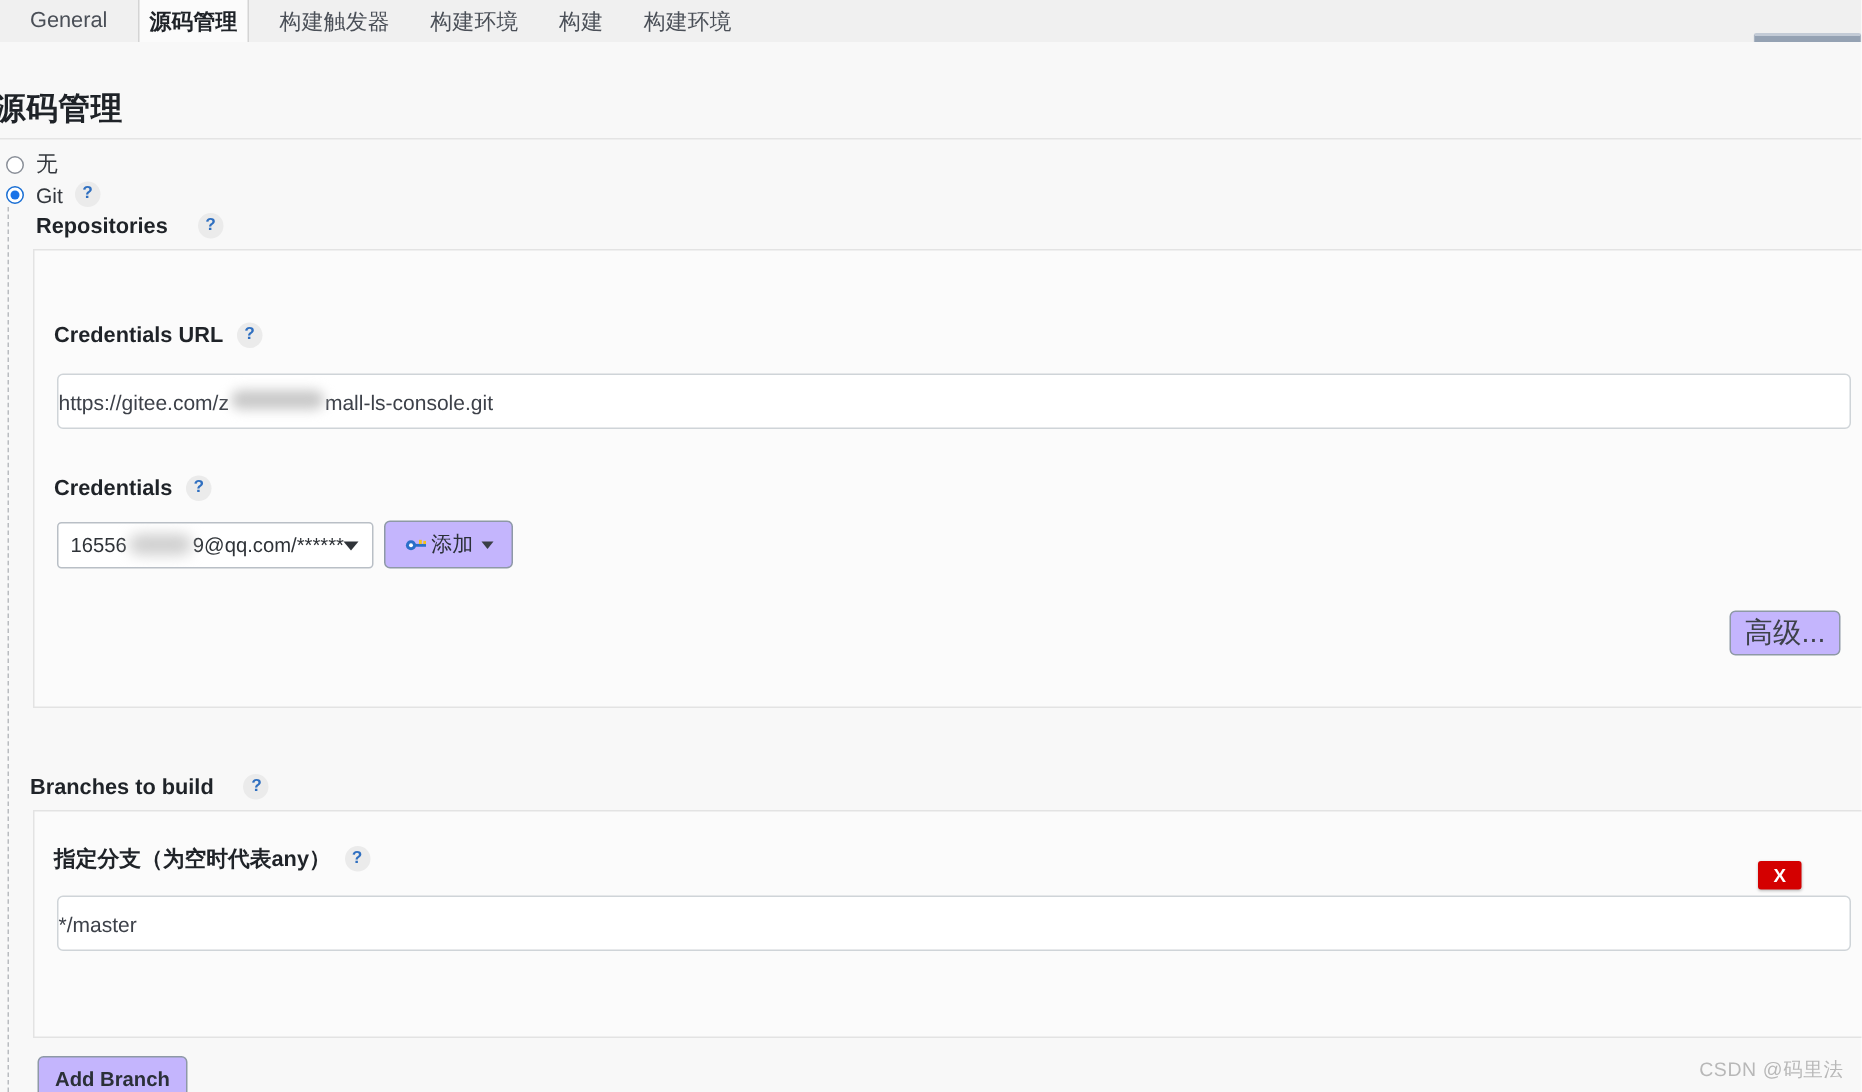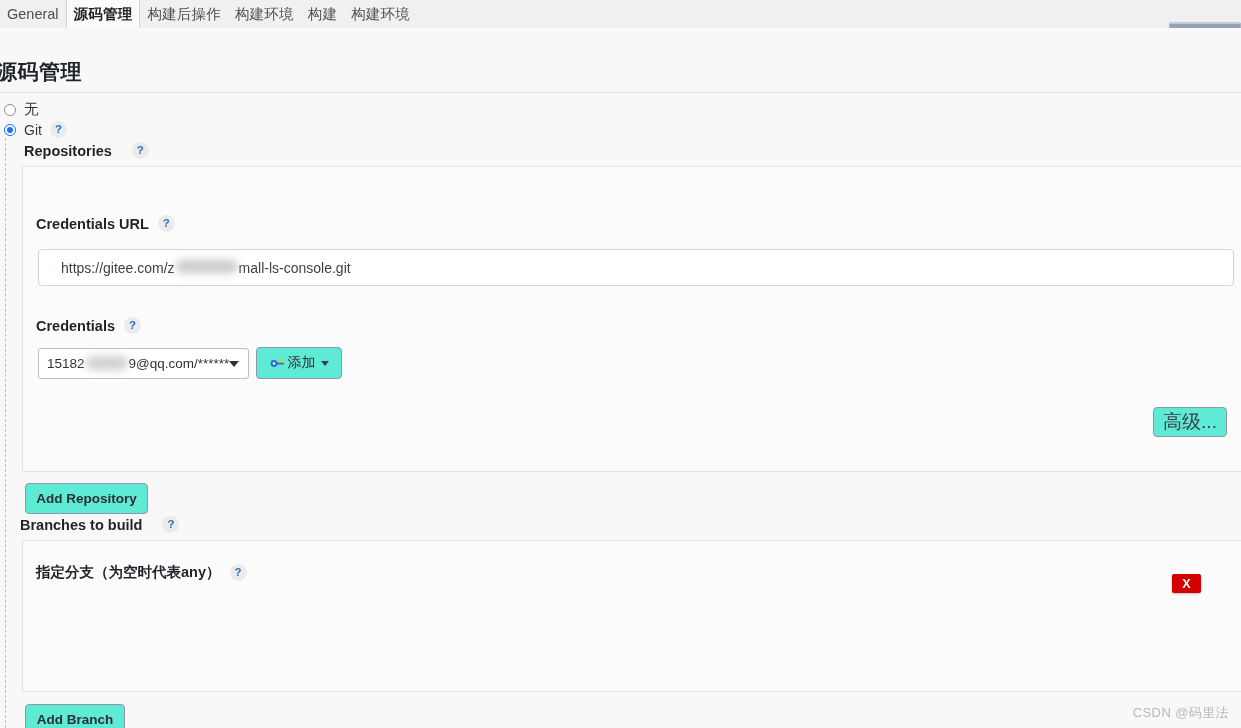--- a/index.html
+++ b/index.html
@@ -33,20 +33,21 @@
     display: flex;
     align-items: center;
     justify-content: center;
     padding: 0 7px;
     font-size: 14.5px;
     color: #4a4f57;
     height: 28px;
     white-space: nowrap;
     cursor: pointer;
     position: relative;
+    margin-left: 13px;
   }
   .tab.cjk { font-size: 14.5px; letter-spacing: .2px; }
   .tab.active {
     background: #fbfbfb;
     color: #1f2328;
     font-weight: bold;
     border-left: 1px solid #d4d4d4;
     border-right: 1px solid #d4d4d4;
   }
 
@@ -184,21 +185,21 @@
     white-space: nowrap;
   }
 
   .text-input {
     position: absolute;
     background: #ffffff;
     border: 1px solid #cfd4d8;
     border-radius: 4px;
     font-size: 14px;
     color: #3d4149;
-    padding: 0 22px;
+    padding: 0 0;
     display: flex;
     align-items: center;
     height: 37px;
     overflow: hidden;
     white-space: nowrap;
     cursor: text;
   }
   .text-input .pre, .text-input .post { display: inline-block; }
   .blur-chunk {
     display: inline-block;
@@ -249,21 +250,21 @@
     position: relative; top: -1px;
   }
 
   
   .btn {
     position: absolute;
     display: inline-flex;
     align-items: center;
     justify-content: center;
     gap: 5px;
-    background: #5eead4;
+    background: #c4b5fd;
     border: 1px solid #8e99a6;
     border-radius: 4px;
     color: #2b3038;
     font-size: 13.5px;
     font-weight: bold;
     cursor: pointer;
     white-space: nowrap;
     box-shadow: 0 0 0 0 rgba(0,0,0,0);
   }
   .btn.add-cred {
@@ -321,21 +322,21 @@
   }
 </style>
 </head>
 <body>
 
 <div id="root">
 
   <div class="tabbar">
     <div class="tab">General</div>
     <div class="tab cjk active">源码管理</div>
-    <div class="tab cjk">构建后操作</div>
+    <div class="tab cjk">构建触发器</div>
     <div class="tab cjk">构建环境</div>
     <div class="tab cjk">构建</div>
     <div class="tab cjk">构建环境</div>
   </div>
 
   <div class="stray-top"></div>
 
   <div class="page">
 
     <div class="page-title">源码管理</div>
@@ -371,21 +372,21 @@
           <span class="blur-chunk"></span>
           <span class="post">mall-ls-console.git</span>
       </div>
 
       <div class="field-label" style="left:13px; top:150px;">
         <span>Credentials</span>
         <span class="help">?</span>
       </div>
 
       <div class="select-wrap" style="left:15px; top:181px; width:211px;">
-        <span>15182</span>
+        <span>16556</span>
           <span class="sel-blur"></span>
           <span>9@qq.com/******</span>
         <span class="caret"></span>
       </div>
     </div>
 
     <div class="btn add-cred">
       <span class="key-icon">
         <svg width="15" height="12" viewBox="0 0 15 12" xmlns="http://www.w3.org/2000/svg">
           <circle cx="4" cy="6.5" r="3.4" fill="#2a6fc9"></circle>
@@ -394,32 +395,32 @@
           <rect x="9.3" y="2.9" width="1.9" height="2.8" fill="#f2c21a"></rect>
           <rect x="12.2" y="3.6" width="1.8" height="2.1" fill="#f2c21a"></rect>
         </svg>
       </span>
       <span>添加</span>
       <span class="caret-down-small"></span>
     </div>
 
     <div class="btn advanced">高级...</div>
 
-    <div class="btn add-repo">Add Repository</div>
 
     <div class="section-label branches">
       <span>Branches to build</span>
       <span class="help">?</span>
     </div>
 
     <div class="card branch">
       <div class="field-label" style="left:13px; top:22px;">
         <span>指定分支（为空时代表any）</span>
         <span class="help">?</span>
       </div>
+      <div class="text-input" style="left:15px; top:56px; width:1196px;">*/master</div>
     </div>
 
     <div class="btn-delete">X</div>
 
     <div class="btn add-branch">Add Branch</div>
 
     <div class="watermark">CSDN @码里法</div>
   </div>
 </div>
 

